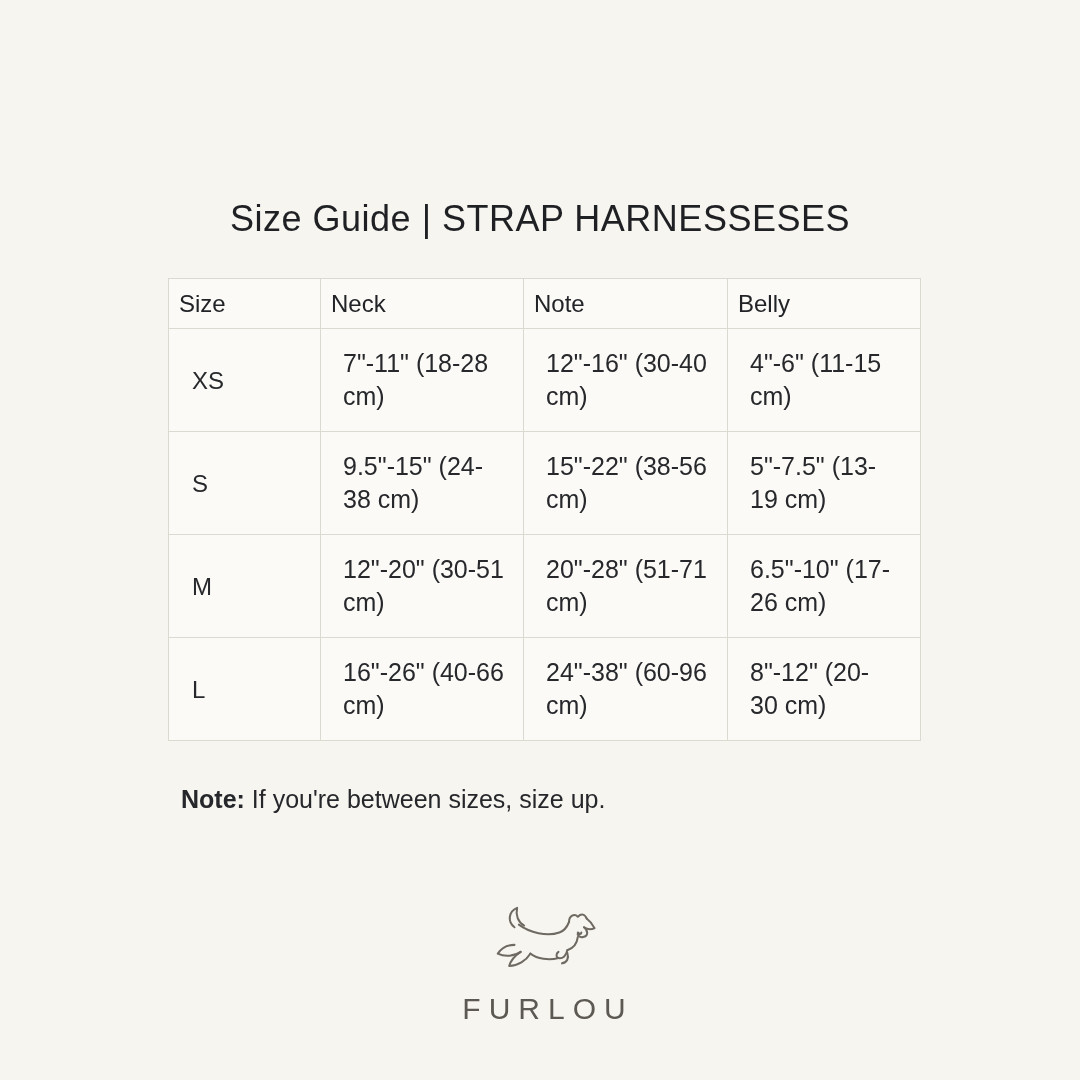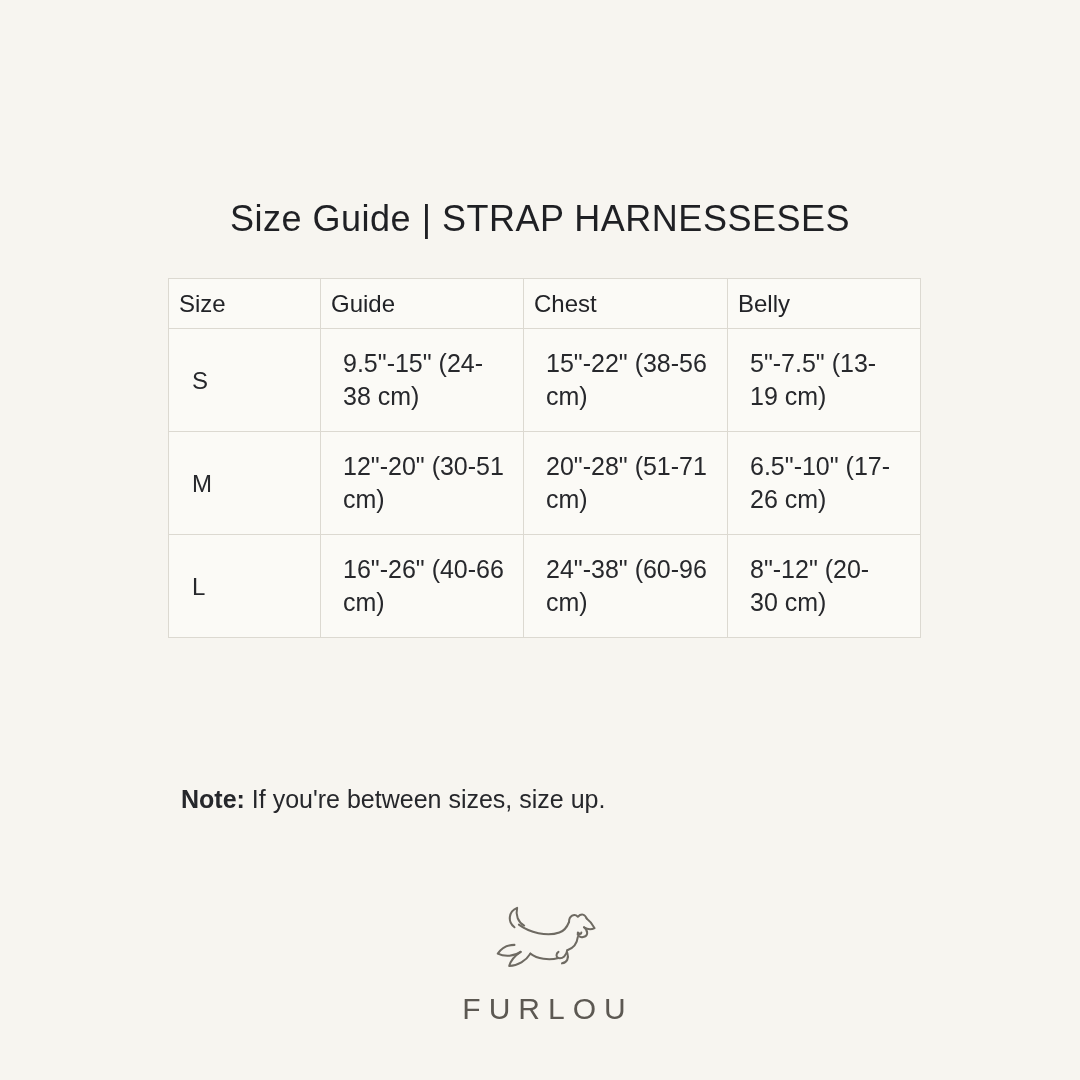--- a/index.html
+++ b/index.html
@@ -112,26 +112,32 @@
   <table class="size-table">
     <colgroup>
       <col style="width:152px">
       <col style="width:203px">
       <col style="width:204px">
       <col style="width:193px">
     </colgroup>
     <thead>
       <tr>
         <th>Size</th>
-        <th>Guide</th>
-        <th>Chest</th>
+        <th>Neck</th>
+        <th>Note</th>
         <th>Belly</th>
       </tr>
     </thead>
     <tbody>
+      <tr>
+        <td class="size-cell">XS</td>
+        <td>7"-11" (18-28 cm)</td>
+        <td>12"-16" (30-40 cm)</td>
+        <td class="chest-cell">4"-6" (11-15 cm)</td>
+      </tr>
       <tr>
         <td class="size-cell">S</td>
         <td>9.5"-15" (24-38 cm)</td>
         <td>15"-22" (38-56 cm)</td>
         <td class="chest-cell">5"-7.5" (13-19 cm)</td>
       </tr>
       <tr>
         <td class="size-cell">M</td>
         <td>12"-20" (30-51 cm)</td>
         <td>20"-28" (51-71 cm)</td>

